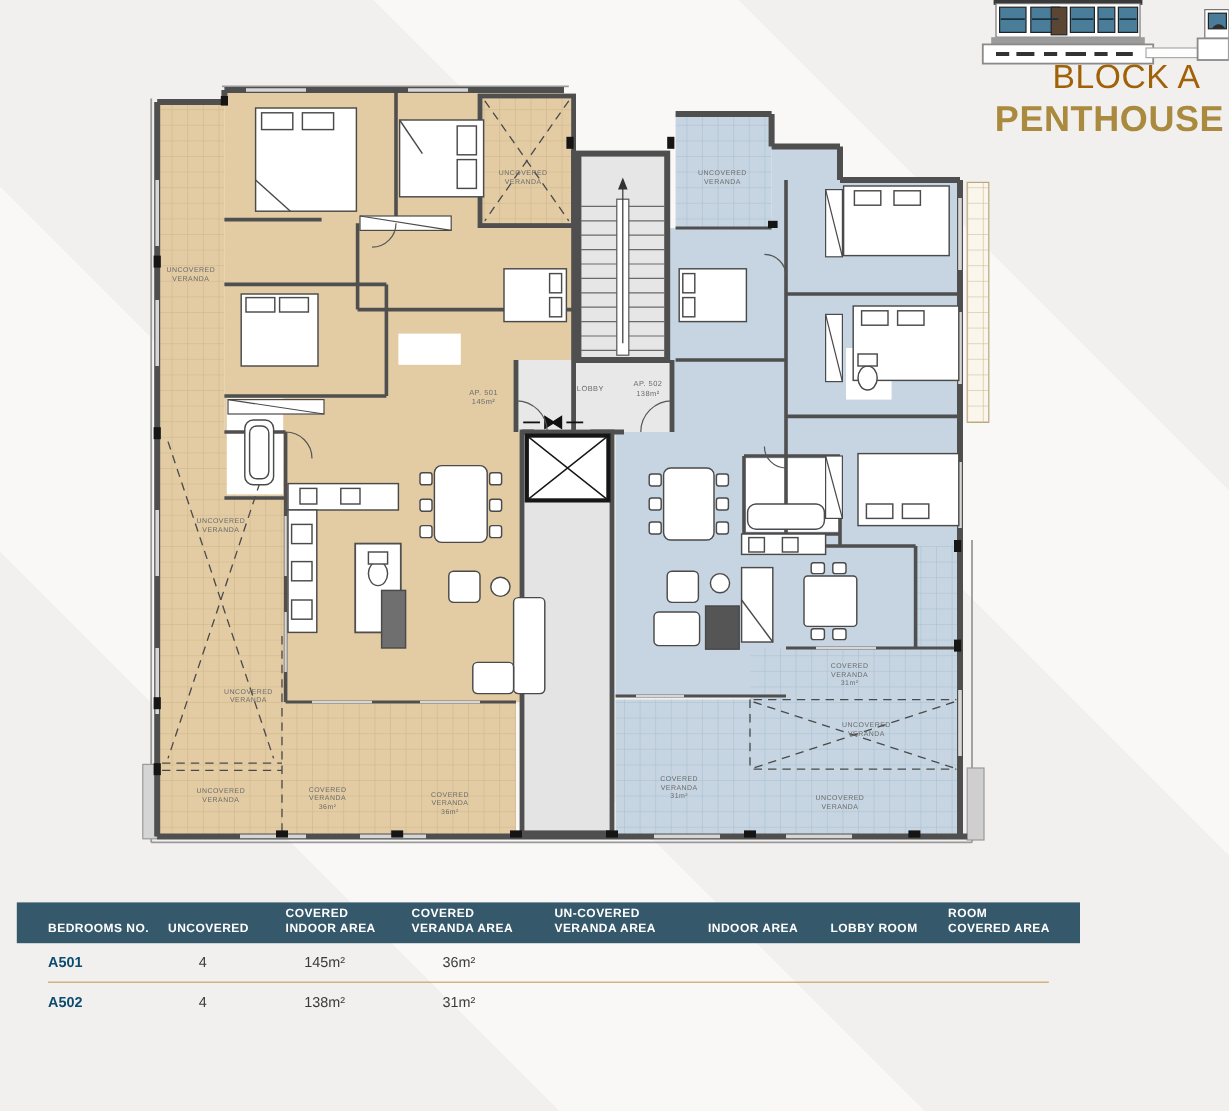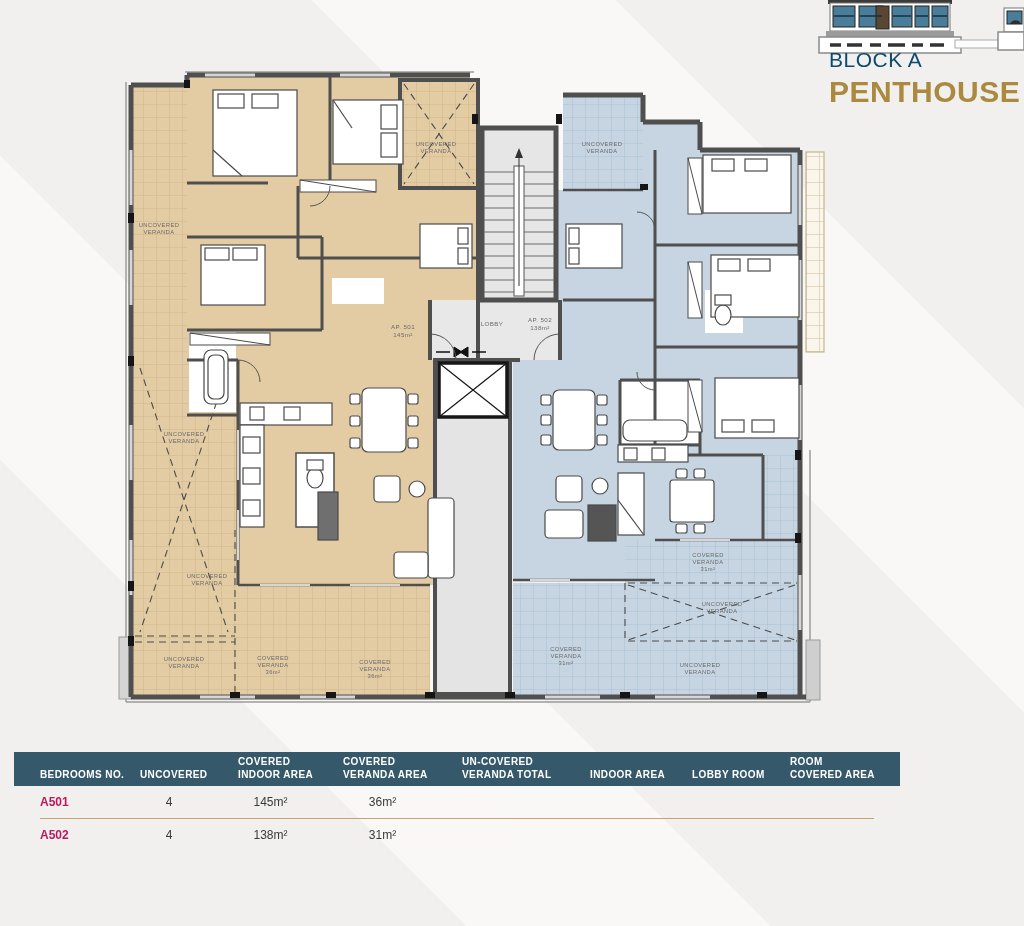--- a/index.html
+++ b/index.html
@@ -6,39 +6,39 @@
   body{
     width:1024px;height:926px;position:relative;overflow:hidden;
     font-family:"Liberation Sans",sans-serif;
     background:
       repeating-linear-gradient(45deg, rgba(255,255,255,0) 0 330px, rgba(255,255,255,0.55) 330px 545px),
       #f1f0ee;
   }
   #plan-svg,#building-svg{position:absolute;left:0;top:0;}
   #building-svg{left:0;top:0;}
   .title-block{position:absolute;left:829px;top:48px;}
-  .block-label{font-size:21px;letter-spacing:.5px;color:#0c4a6e;font-weight:400;}
+  .block-label{font-size:28px;letter-spacing:.5px;color:#a16207;font-weight:400;margin-left:48px;}
   .penthouse-label{font-size:30px;font-weight:700;letter-spacing:.5px;color:#aa8a3e;margin-top:3px;}
   
   .apt-table{position:absolute;left:14px;top:752px;width:886px;}
   .thead{
     display:grid;grid-template-columns:126px 98px 105px 119px 128px 102px 98px 96px;
     background:#35596b;color:#fff;height:34px;align-items:end;
   }
   .thead .th{
     font-size:10px;font-weight:700;letter-spacing:.4px;line-height:1.25;
     white-space:pre-line;padding:0 0 5px 0;
   }
   .thead .th:first-child{padding-left:26px;}
   .trow{
     display:grid;grid-template-columns:126px 98px 105px 119px 128px 102px 98px 96px;
     height:32px;align-items:center;
   }
   .trow .td{font-size:12px;color:#3a3a3a;text-align:center;padding-right:40px;}
-  .trow .td.apt{font-weight:700;text-align:left;padding:0 0 0 26px;color:#be185d;}
+  .trow .td.apt{font-weight:700;text-align:left;padding:0 0 0 26px;color:#0c4a6e;}
   .gold-divider{border:0;border-top:1.5px solid #c9a268;margin:0 26px 0 26px;}
 </style>
 </head>
 <body>
 
 <svg id="building-svg" width="1024" height="70" viewBox="0 0 1024 70">
   <g>
     <rect x="828" y="0" width="124" height="4" fill="#3a3a3a"></rect>
     <rect x="830" y="3" width="120" height="28" fill="#ffffff" stroke="#777" stroke-width="1"></rect>
     <rect x="833" y="6" width="22" height="21" fill="#4a7d99" stroke="#222" stroke-width="1"></rect>
@@ -362,21 +362,21 @@
 
 <div class="apt-table">
   <div class="thead">
     <div class="th">BEDROOMS NO.</div>
     <div class="th">UNCOVERED</div>
     <div class="th">COVERED
 INDOOR AREA</div>
     <div class="th">COVERED
 VERANDA AREA</div>
     <div class="th">UN-COVERED
-VERANDA TOTAL</div>
+VERANDA AREA</div>
     <div class="th">INDOOR AREA</div>
     <div class="th">LOBBY ROOM</div>
     <div class="th">ROOM
 COVERED AREA</div>
   </div>
 
   <div class="trow">
     <div class="td apt">A501</div>
     <div class="td">4</div>
     <div class="td">145m²</div>

